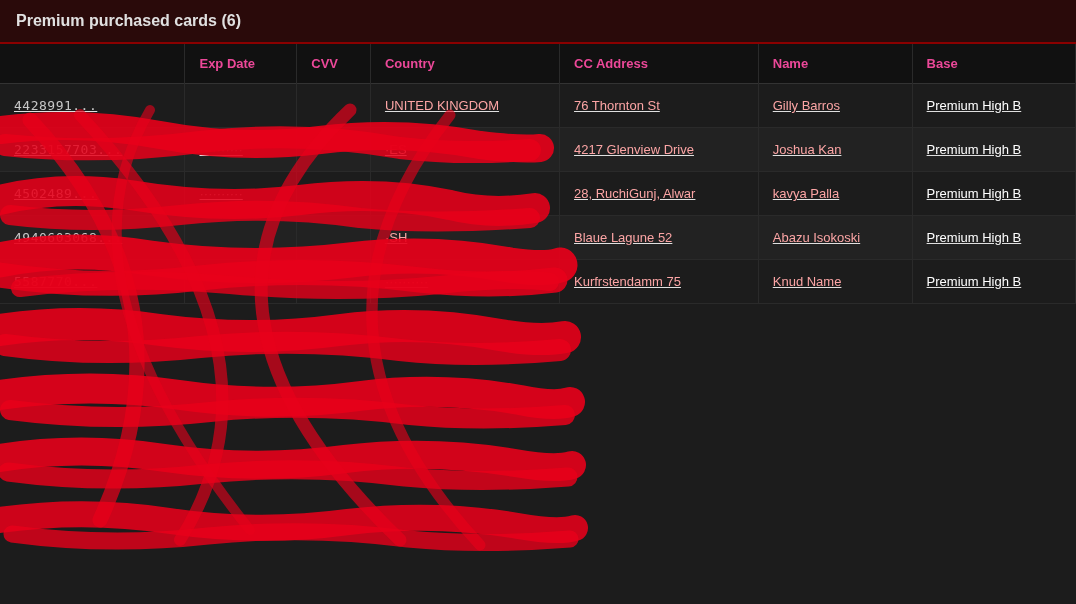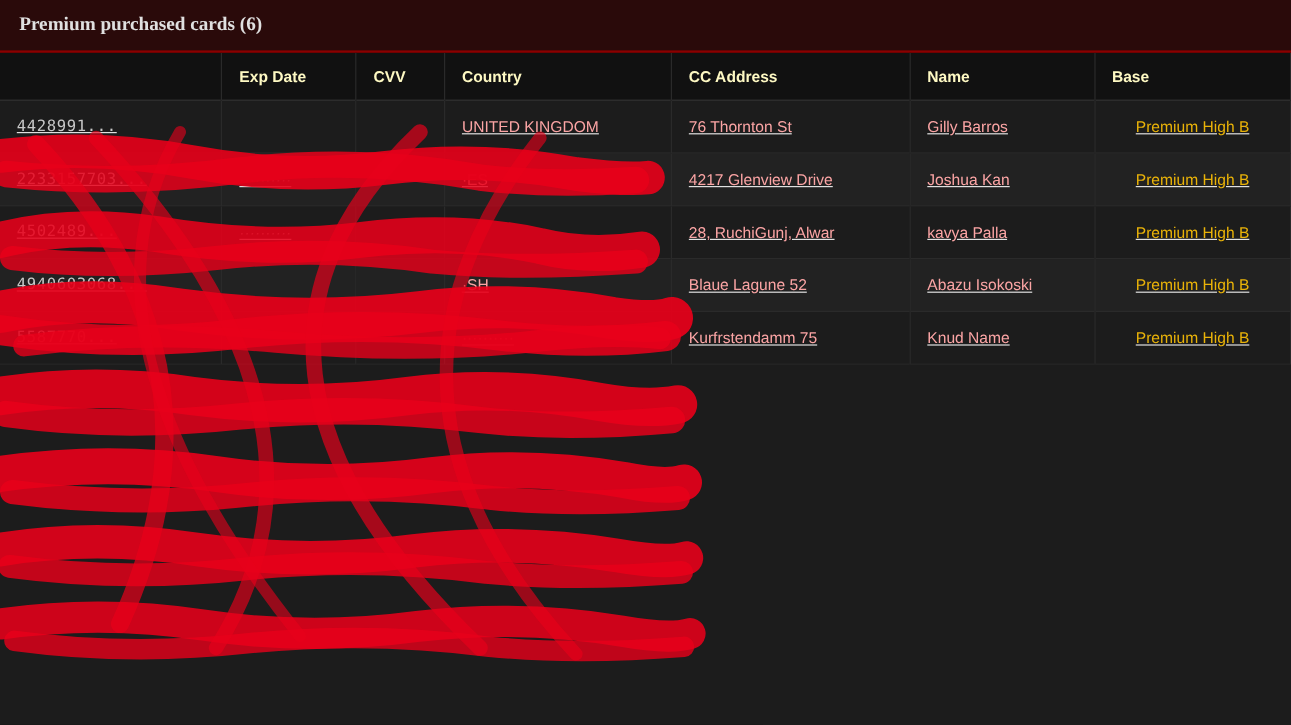--- a/index.html
+++ b/index.html
@@ -23,21 +23,20 @@
       width: 100%;
       height: 100%;
       background-color: #1c1c1c;
       position: relative;
     }
 
     .title-bar {
       background-color: #2a0a0a;
       padding: 12px 16px;
       border-bottom: 2px solid #8b0000;
-      font-family: Liberation Serif, serif;
     }
 
     .title-bar h2 {
       color: #e0e0e0;
       font-size: 16px;
       font-weight: 600;
     }
 
     .table-container {
       width: 100%;
@@ -50,21 +49,21 @@
     }
 
     thead tr {
       background-color: #111111;
       border-bottom: 1px solid #333;
     }
 
     thead th {
       padding: 12px 14px;
       text-align: left;
-      color: #fef9c3;
+      color: #ec4899;
       font-weight: 600;
       font-size: 13px;
       border-right: 1px solid #2a2a2a;
       white-space: nowrap;
     }
 
     thead th:first-child {
       min-width: 140px;
     }
 
@@ -94,23 +93,22 @@
       color: #c8c8c8;
       letter-spacing: 0.5px;
     }
 
     .redacted {
       color: #888;
       font-style: italic;
     }
 
     .base-badge {
-      color: #eab308;
+      color: #ffffff;
       font-size: 13px;
-      text-align: center;
     }
 
     
     .scribble-overlay {
       position: absolute;
       top: 0;
       left: 0;
       width: 100%;
       height: 100%;
       pointer-events: none;

